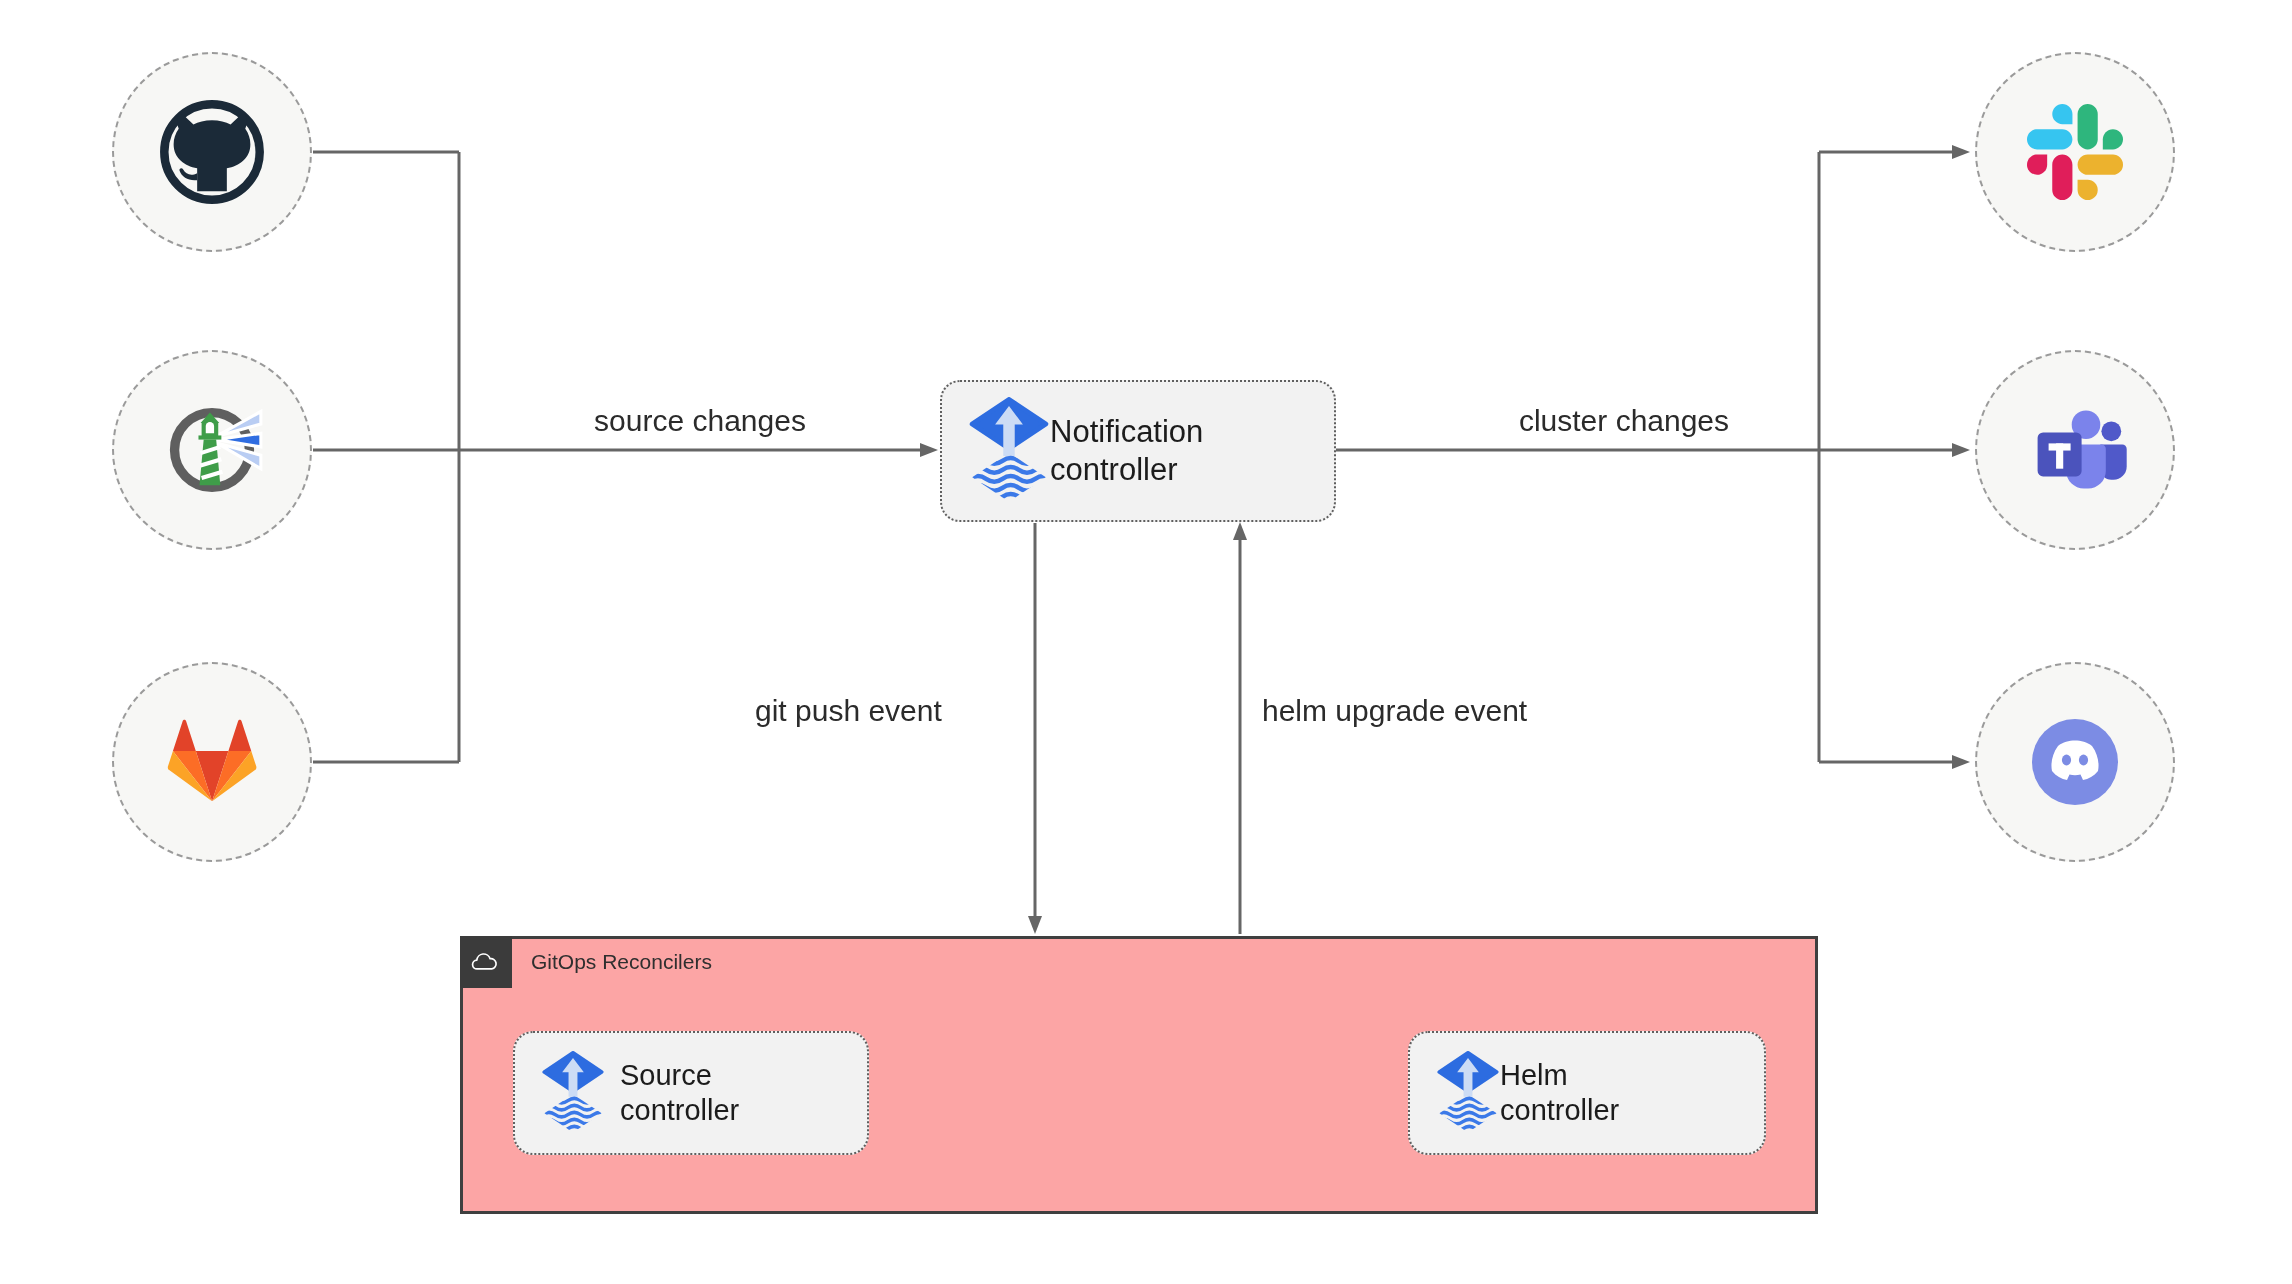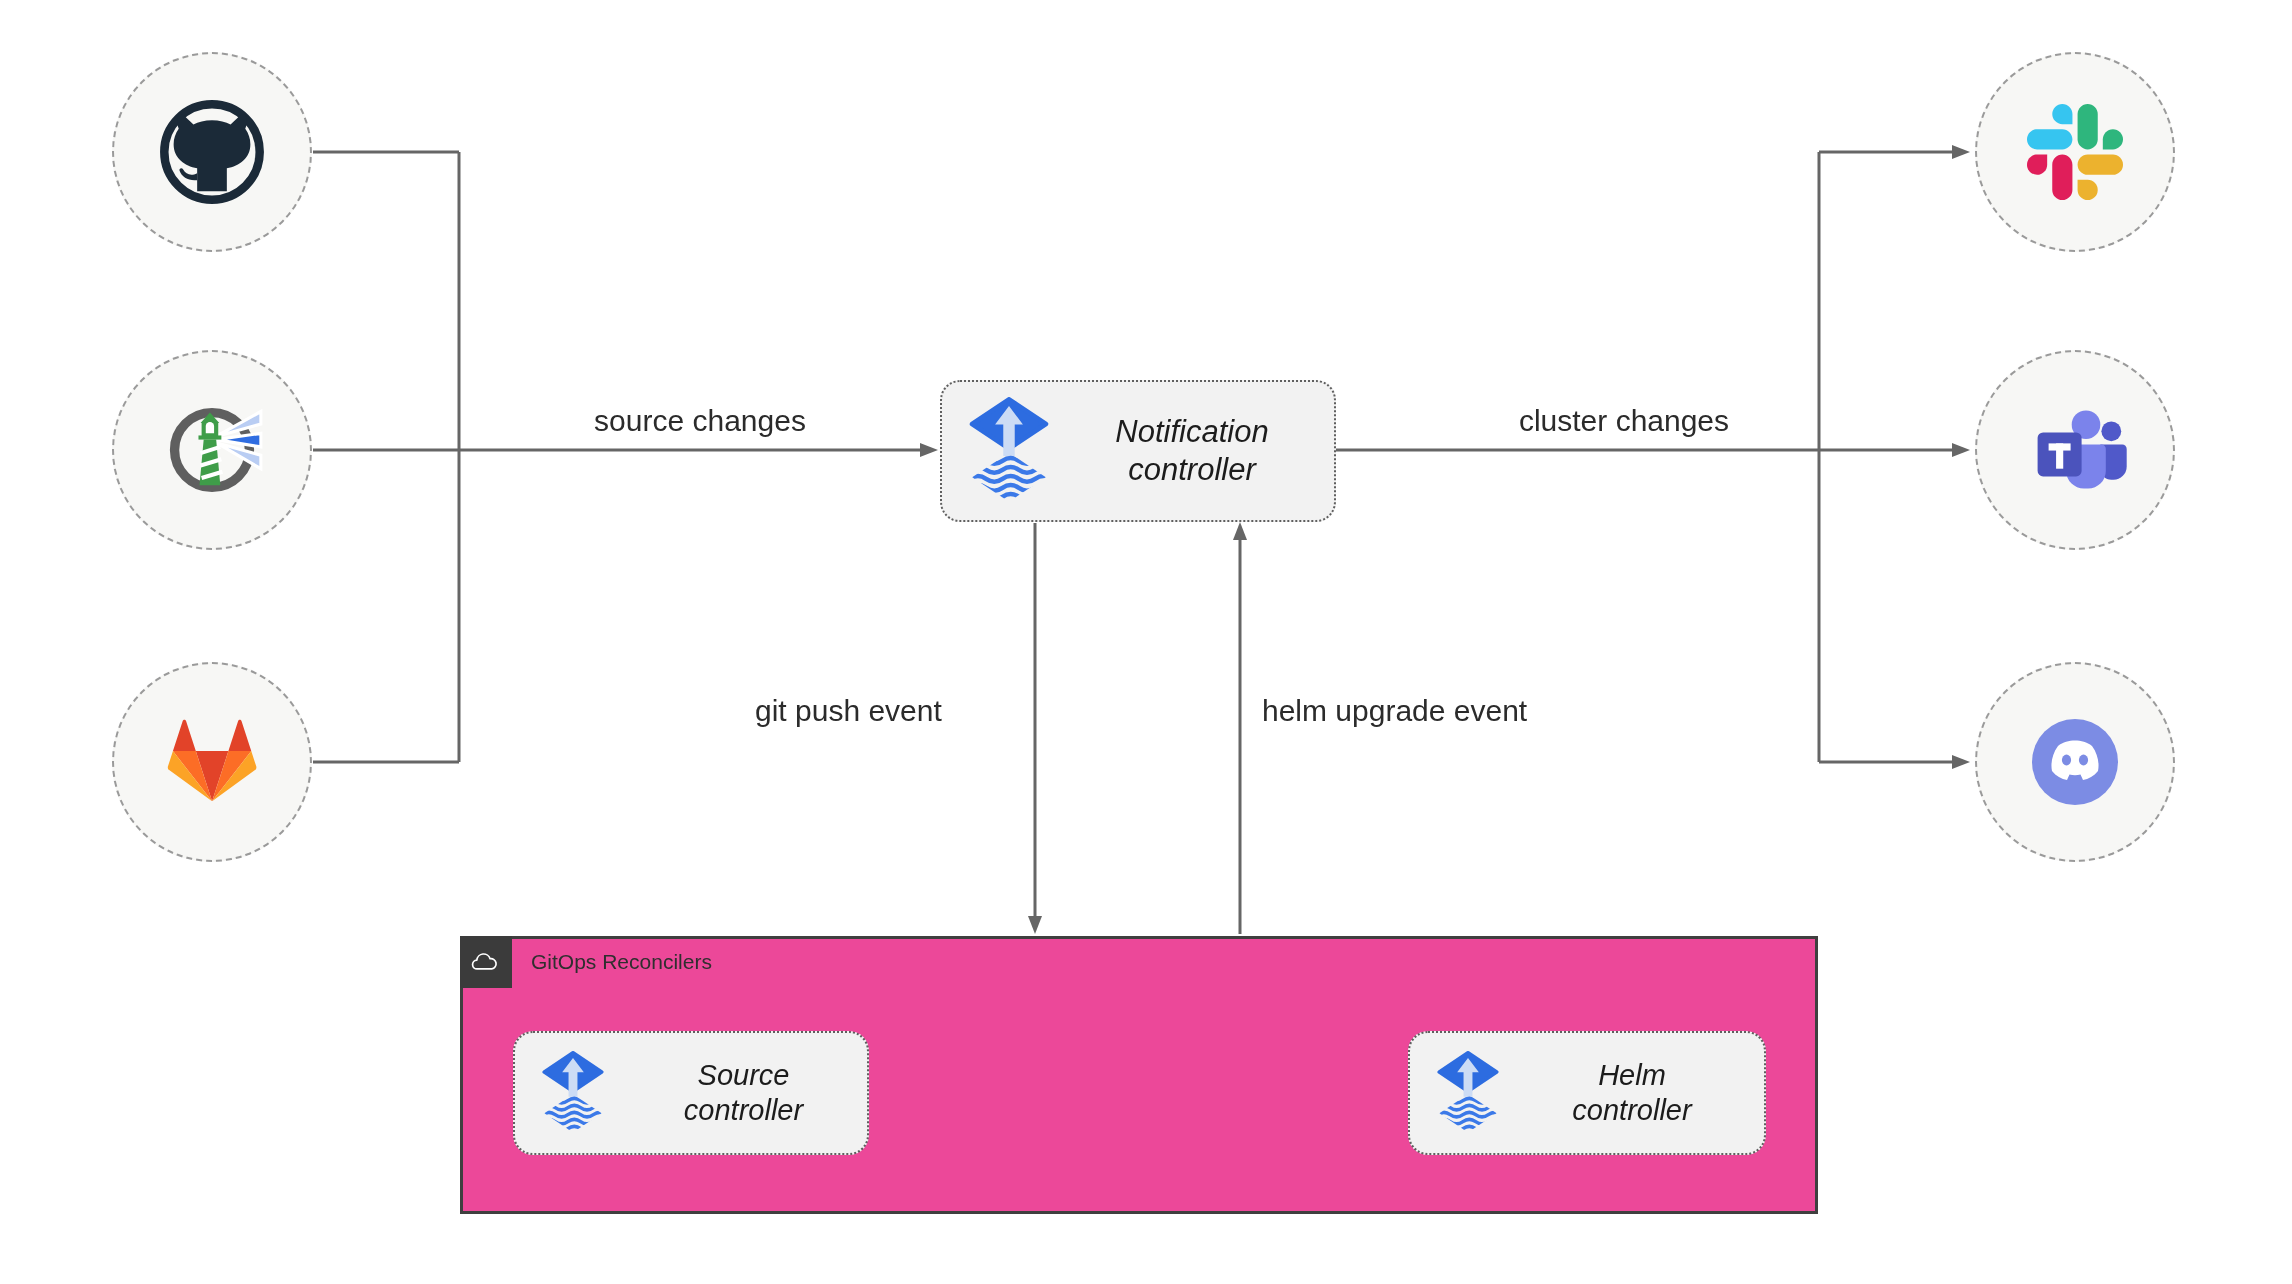--- a/index.html
+++ b/index.html
@@ -27,24 +27,22 @@
   .ctrl-box {
     position: absolute;
     background: #f2f2f2;
     border: 2px dotted #5f5f5f;
     border-radius: 20px;
     box-sizing: border-box;
     display: flex; align-items: center;
   }
   .ctrl-label {
     flex: 1;
-    text-align: center;
     color: #1c1c1c;
     line-height: 1.22;
-    font-style: italic;
   }
   .ctrl-label .inner { display: inline-block; }
   .notification .ctrl-label { font-size: 31px; }
   .notification .inner { width: 230px; }
   .small .ctrl-label { font-size: 29px; }
   .small .inner { width: 185px; }
 
   
   .edge-label {
     position: absolute;
@@ -52,21 +50,21 @@
     color: #2b2b2b;
     white-space: nowrap;
   }
 
   
   .group-box {
     position: absolute;
     left: 460px; top: 936px;
     width: 1358px; height: 278px;
     border: 3px solid #3f3f3f;
-    background: #ec4899;
+    background: #fca5a5;
     box-sizing: border-box;
   }
   .group-badge {
     position: absolute; left: -3px; top: -3px;
     width: 52px; height: 52px;
     background: #3b3b3b;
     display: flex; align-items: center; justify-content: center;
   }
   .group-title {
     position: absolute; left: 68px; top: -3px;

